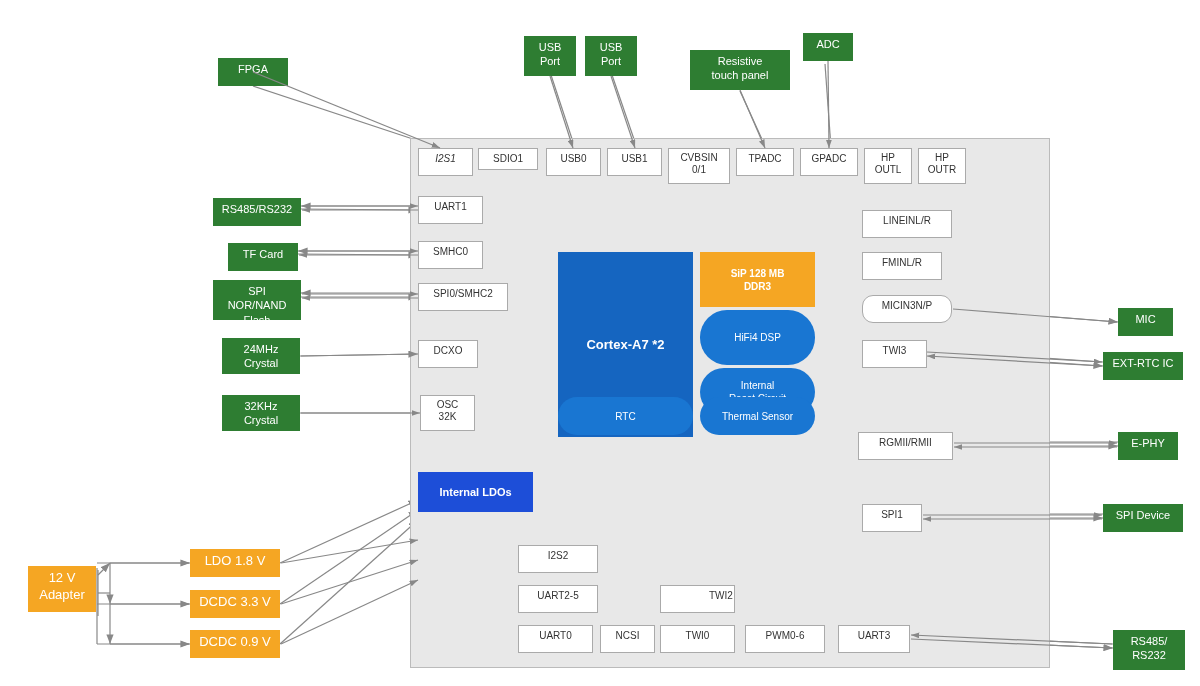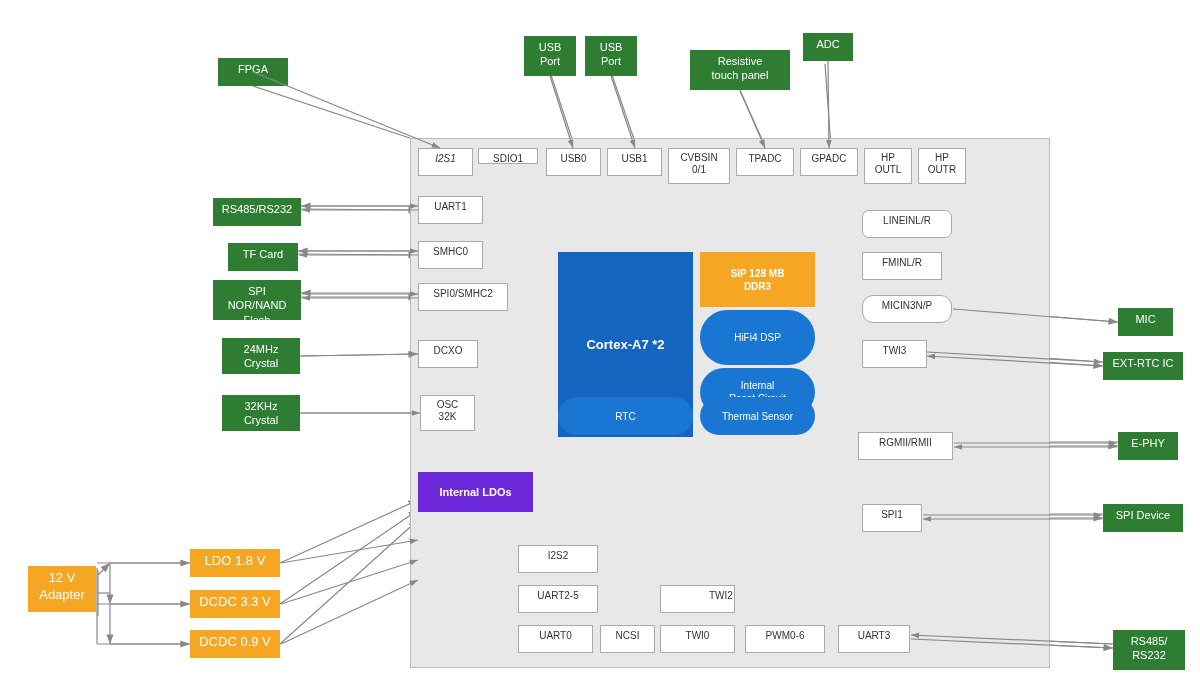--- a/index.html
+++ b/index.html
@@ -94,21 +94,21 @@
       font-size: 10px;
       font-weight: bold;
       display: flex;
       align-items: center;
       justify-content: center;
       line-height: 1.3;
     }
     
     .lightblue-box {
       position: absolute;
-      background: #6d28d9;
+      background: #1d4ed8;
       color: #fff;
       text-align: center;
       font-size: 11px;
       font-weight: 600;
       display: flex;
       align-items: center;
       justify-content: center;
     }
     
     .power-supply-area {
@@ -252,36 +252,36 @@
     <span>12 V<br>Adapter</span>
   </div>
 
   <div class="orange-box" style="left:190px; top:549px; width:90px; height:28px;">LDO 1.8 V</div>
 
   <div class="orange-box" style="left:190px; top:590px; width:90px; height:28px;">DCDC 3.3 V</div>
 
   <div class="orange-box" style="left:190px; top:630px; width:90px; height:28px;">DCDC 0.9 V</div>
 
   <div class="gray-box" style="left:418px; top:148px; width:55px; height:28px;font-style:italic;">I2S1</div>
-  <div class="gray-box" style="left:478px; top:148px; width:60px; height:16px;">SDIO1</div>
+  <div class="gray-box" style="left:478px; top:148px; width:60px; height:22px;">SDIO1</div>
   <div class="gray-box" style="left:546px; top:148px; width:55px; height:28px;">USB0</div>
   <div class="gray-box" style="left:607px; top:148px; width:55px; height:28px;">USB1</div>
   <div class="gray-box" style="left:668px; top:148px; width:62px; height:36px; line-height:1.2;">CVBSIN<br>0/1</div>
   <div class="gray-box" style="left:736px; top:148px; width:58px; height:28px;">TPADC</div>
   <div class="gray-box" style="left:800px; top:148px; width:58px; height:28px;">GPADC</div>
   <div class="gray-box" style="left:864px; top:148px; width:48px; height:36px; line-height:1.2;">HP<br>OUTL</div>
   <div class="gray-box" style="left:918px; top:148px; width:48px; height:36px; line-height:1.2;">HP<br>OUTR</div>
 
   <div class="gray-box" style="left:418px; top:196px; width:65px; height:28px;">UART1</div>
   <div class="gray-box" style="left:418px; top:241px; width:65px; height:28px;">SMHC0</div>
   <div class="gray-box" style="left:418px; top:283px; width:90px; height:28px;">SPI0/SMHC2</div>
   <div class="gray-box" style="left:418px; top:340px; width:60px; height:28px;">DCXO</div>
   <div class="gray-box" style="left:420px; top:395px; width:55px; height:36px; line-height:1.2;">OSC<br>32K</div>
 
-  <div class="gray-box" style="left:862px; top:210px; width:90px; height:28px;border-radius:7px;">LINEINL/R</div>
+  <div class="gray-box" style="left:862px; top:210px; width:90px; height:28px;">LINEINL/R</div>
   <div class="gray-box" style="left:862px; top:252px; width:80px; height:28px;">FMINL/R</div>
   <div class="gray-box" style="left:862px; top:295px; width:90px; height:28px;border-radius:11px;">MICIN3N/P</div>
   <div class="gray-box" style="left:862px; top:340px; width:65px; height:28px;">TWI3</div>
   <div class="gray-box" style="left:858px; top:432px; width:95px; height:28px;">RGMII/RMII</div>
   <div class="gray-box" style="left:862px; top:504px; width:60px; height:28px;">SPI1</div>
 
   <div class="gray-box" style="left:518px; top:545px; width:80px; height:28px;">I2S2</div>
   <div class="gray-box" style="left:518px; top:585px; width:80px; height:28px;">UART2-5</div>
   <div class="gray-box" style="left:660px; top:585px; width:75px; height:28px;padding-left:48px;">TWI2</div>
   <div class="gray-box" style="left:518px; top:625px; width:75px; height:28px;">UART0</div>

